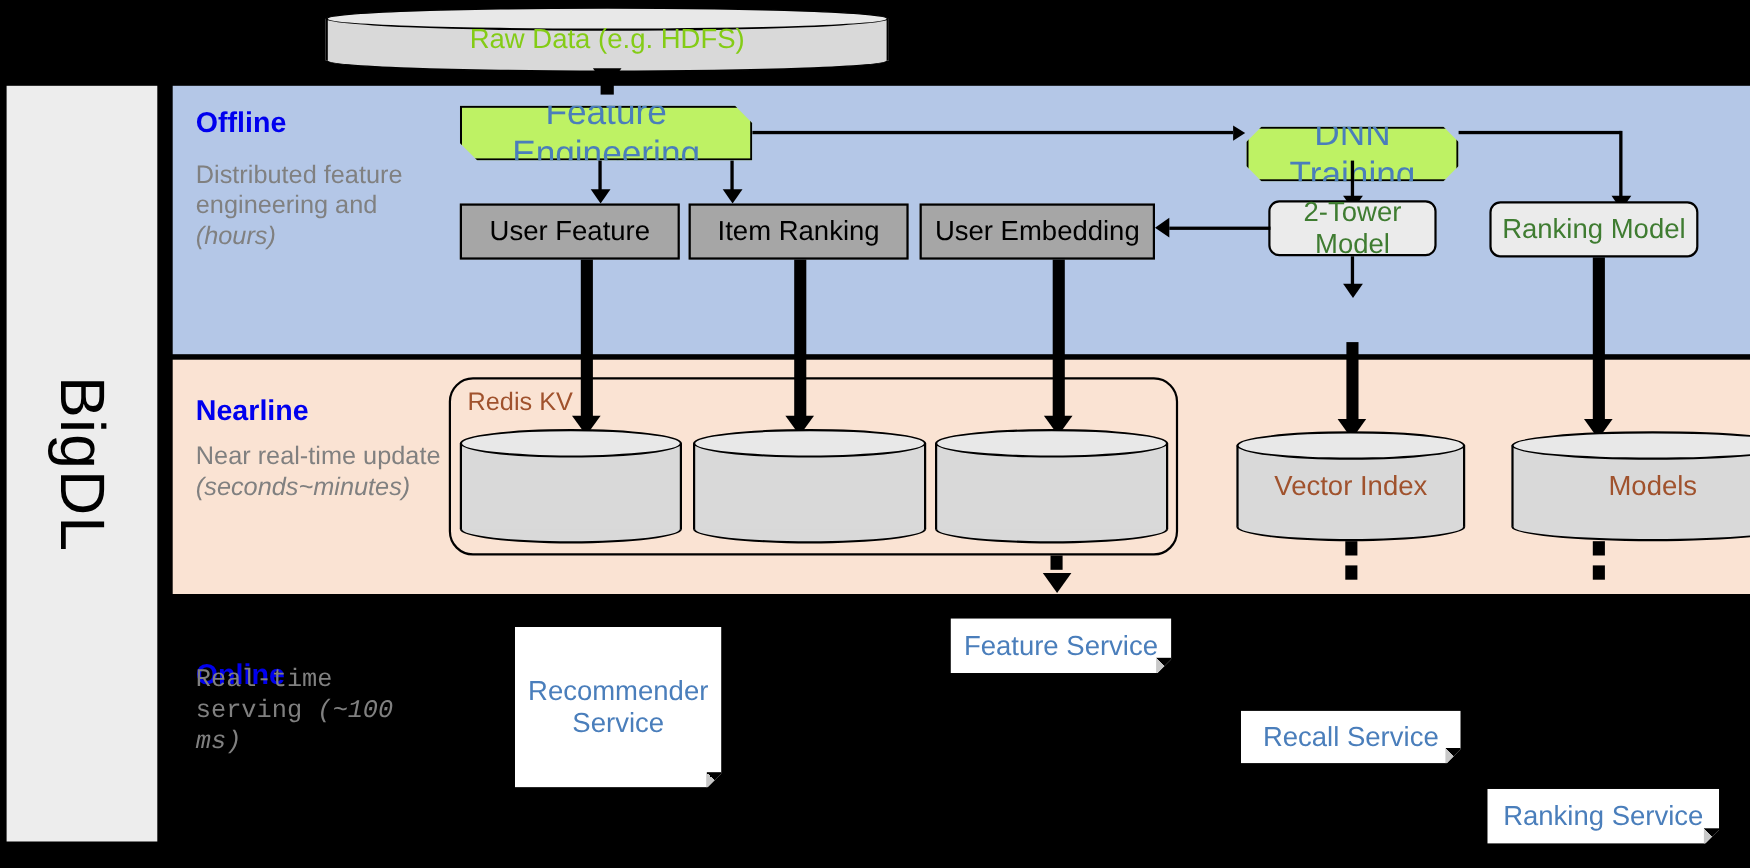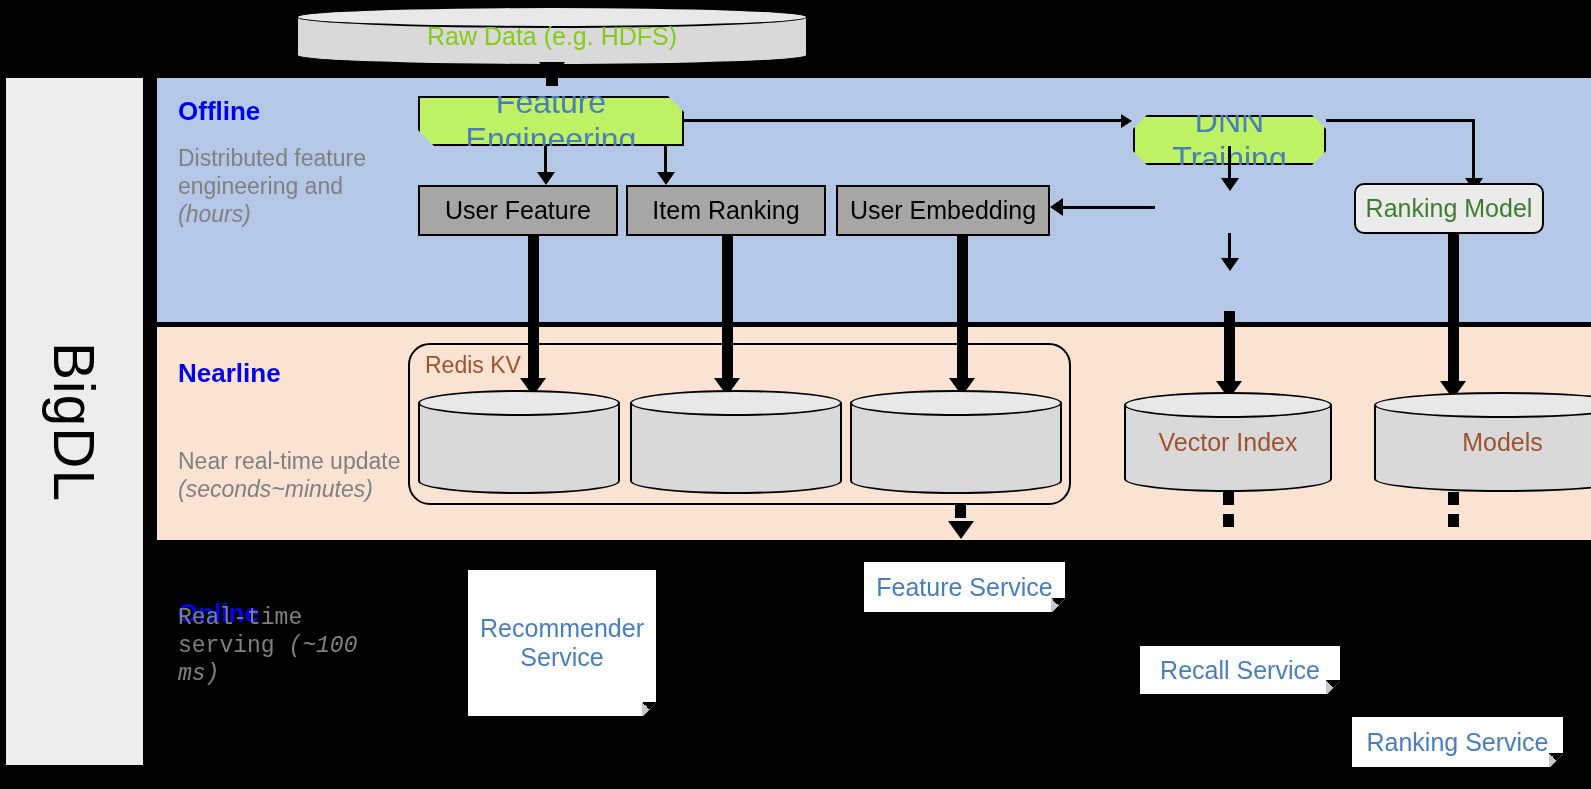--- a/index.html
+++ b/index.html
@@ -72,21 +72,21 @@
   <div class="sidebar">
     <div class="sidebar-label">
       <span>BigDL</span>
     </div>
   </div>
 
   <div class="stage-title" style="left:178px;top:96px;">Offline</div>
   <div class="stage-sub" style="left:178px;top:144px;width:205px;"><span>Distributed feature engineering and </span><i>(hours)</i></div>
 
   <div class="stage-title" style="left:178px;top:358px;">Nearline</div>
-  <div class="stage-sub" style="left:178px;top:400px;width:235px;margin-top:47px;"><span>Near real-time update </span><i>(seconds~minutes)</i></div>
+  <div class="stage-sub" style="left:178px;top:400px;width:235px;"><span>Near real-time update </span><i>(seconds~minutes)</i></div>
 
   <div class="stage-title" style="left:178px;top:598px;">Online</div>
   <div class="stage-sub" style="left:178px;top:604px;width:205px;font-family:Liberation Mono, monospace;"><span>Real-time serving </span><i>(~100 ms)</i></div>
 
   <div class="cyl cyl-flat" style="left:296px;top:6px;width:512px;height:60px;">
     <div class="bot"></div>
     <div class="body"></div>
     <div class="top"></div>
     <div class="lbl">Raw Data (e.g. HDFS)</div>
   </div>
@@ -118,20 +118,23 @@
   <div class="box grey-box" style="left:418px;top:185px;width:200px;height:51px;">
     <span>User Feature</span>
   </div>
   <div class="box grey-box" style="left:626px;top:185px;width:200px;height:51px;">
     <span>Item Ranking</span>
   </div>
   <div class="box grey-box" style="left:836px;top:185px;width:214px;height:51px;">
     <span>User Embedding</span>
   </div>
 
+  <div class="box round-box" style="left:1153px;top:182px;width:153px;height:51px;">
+    <span>2-Tower Model</span>
+  </div>
   <div class="box round-box" style="left:1354px;top:183px;width:190px;height:51px;">
     <span>Ranking Model</span>
   </div>
 
   <div class="ln" style="left:1063px;top:206px;width:92px;height:2.5px;"></div>
   <div class="arrowleft" style="left:1050px;top:198px;"></div>
 
   <div class="ln" style="left:1228px;top:233px;width:2.5px;height:30px;"></div>
   <div class="arrowdown" style="left:1221px;top:258px;"></div>
 
@@ -198,21 +201,21 @@
   <div class="svc" style="left:468px;top:570px;width:168px;height:146px;padding:0 10px;">
     <span>Recommender Service</span>
     <div class="dogear"></div>
   </div>
 
   <div class="svc" style="left:864px;top:562px;width:201px;height:50px;">
     <span>Feature Service</span>
     <div class="dogear"></div>
   </div>
 
-  <div class="svc" style="left:1128px;top:646px;width:200px;height:48px;margin-left:12px;">
+  <div class="svc" style="left:1128px;top:646px;width:200px;height:48px;">
     <span>Recall Service</span>
     <div class="dogear"></div>
   </div>
 
   <div class="svc" style="left:1352px;top:717px;width:211px;height:50px;">
     <span>Ranking Service</span>
     <div class="dogear"></div>
   </div>
 
 </div>

